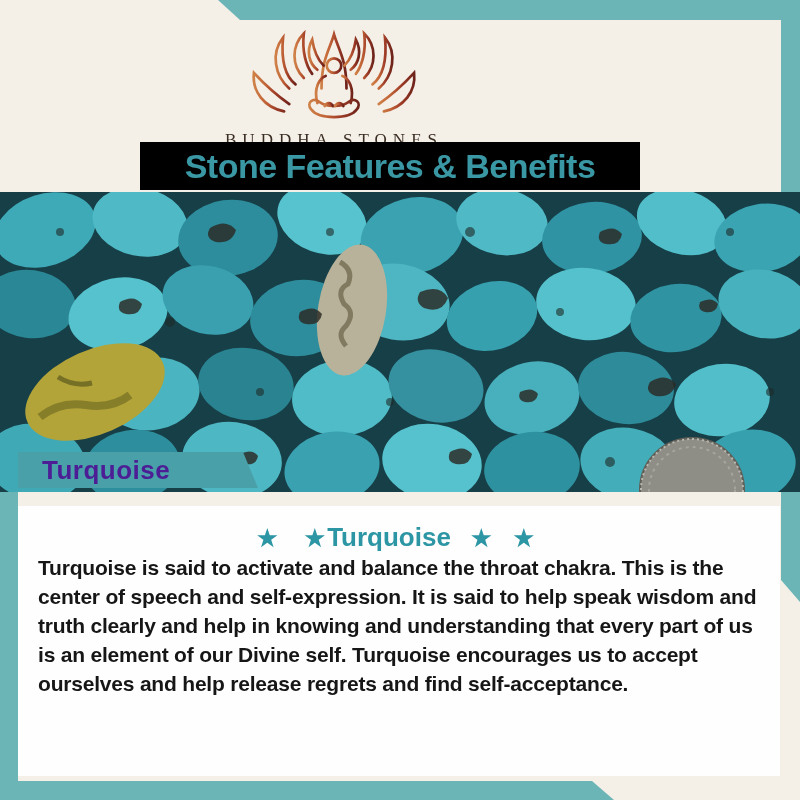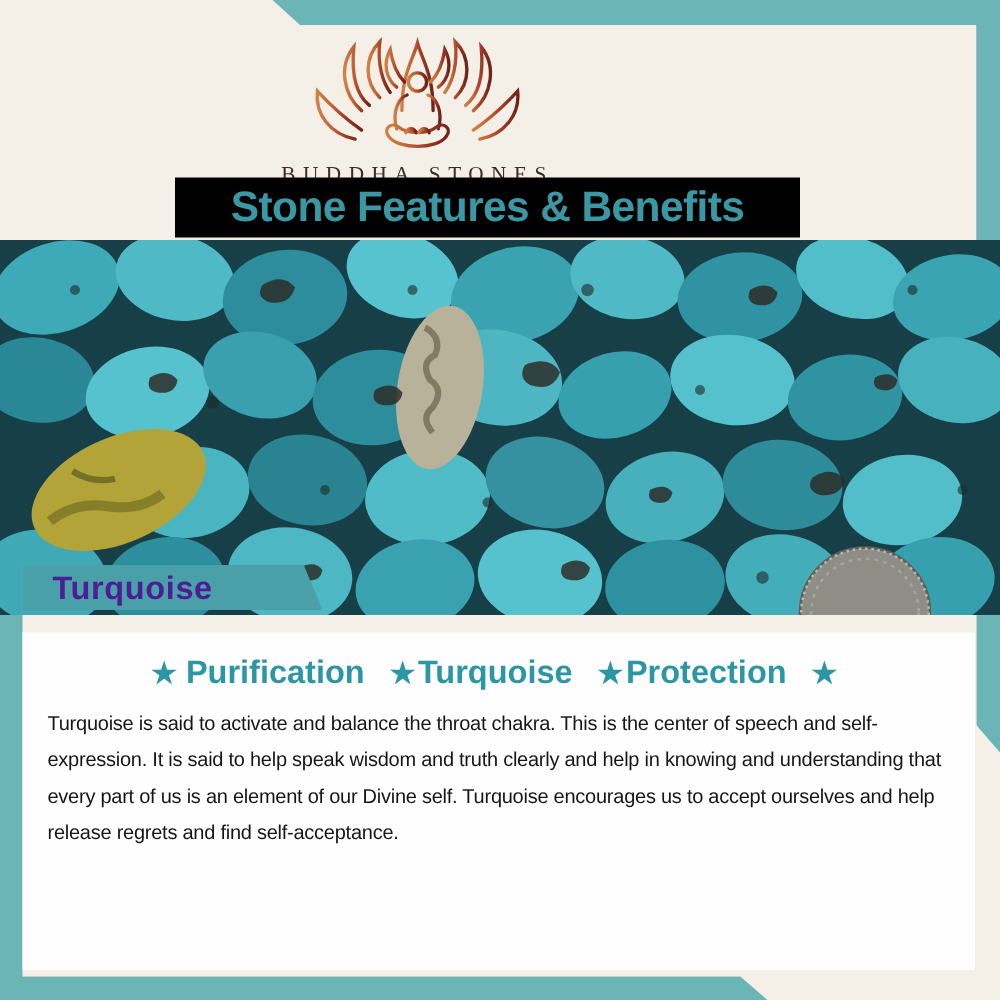--- a/index.html
+++ b/index.html
@@ -57,22 +57,22 @@
     background:#fefefe;padding:16px 12px 0 12px;
   }
   .features-row{
     display:flex;justify-content:center;align-items:baseline;
     color:#2d96a4;font-weight:bold;font-size:26px;white-space:nowrap;
   }
   .feature{display:flex;align-items:baseline;margin:0 10px;}
   .feature .star{font-size:23px;margin-right:7px;}
   .feature:nth-child(2) .star,.feature:nth-child(3) .star{margin-right:2px;}
   .description{
-    margin-top:12px;padding:0 4px 0 8px;
-    color:#161616;font-size:16px;line-height:29px;font-weight:normal;
+    margin-top:0;padding:0 4px 0 8px;
+    color:#161616;font-size:21px;line-height:29px;font-weight:bold;
     letter-spacing:-0.2px;
   }
 </style>
 </head>
 <body>
 
 <div class="poster">
 
   <div class="frame frame-top"></div>
   <div class="frame frame-right-upper"></div>
@@ -206,29 +206,27 @@
   </div>
 
   <div class="stone-ribbon">
     <span class="stone-name">Turquoise</span>
   </div>
 
   <div class="content-panel">
     <div class="features-row">
       <span class="feature">
         <span class="star">★</span>
-        <span>Purification</span>
       </span>
       <span class="feature">
         <span class="star">★</span>
         <span>Turquoise</span>
       </span>
       <span class="feature">
         <span class="star">★</span>
-        <span>Protection</span>
       </span>
       <span class="feature">
         <span class="star">★</span>
       </span>
     </div>
     <p class="description">Turquoise is said to activate and balance the throat chakra. This is the center of speech and self-expression. It is said to help speak wisdom and truth clearly and help in knowing and understanding that every part of us is an element of our Divine self. Turquoise encourages us to accept ourselves and help release regrets and find self-acceptance.</p>
   </div>
 
 </div>
 

